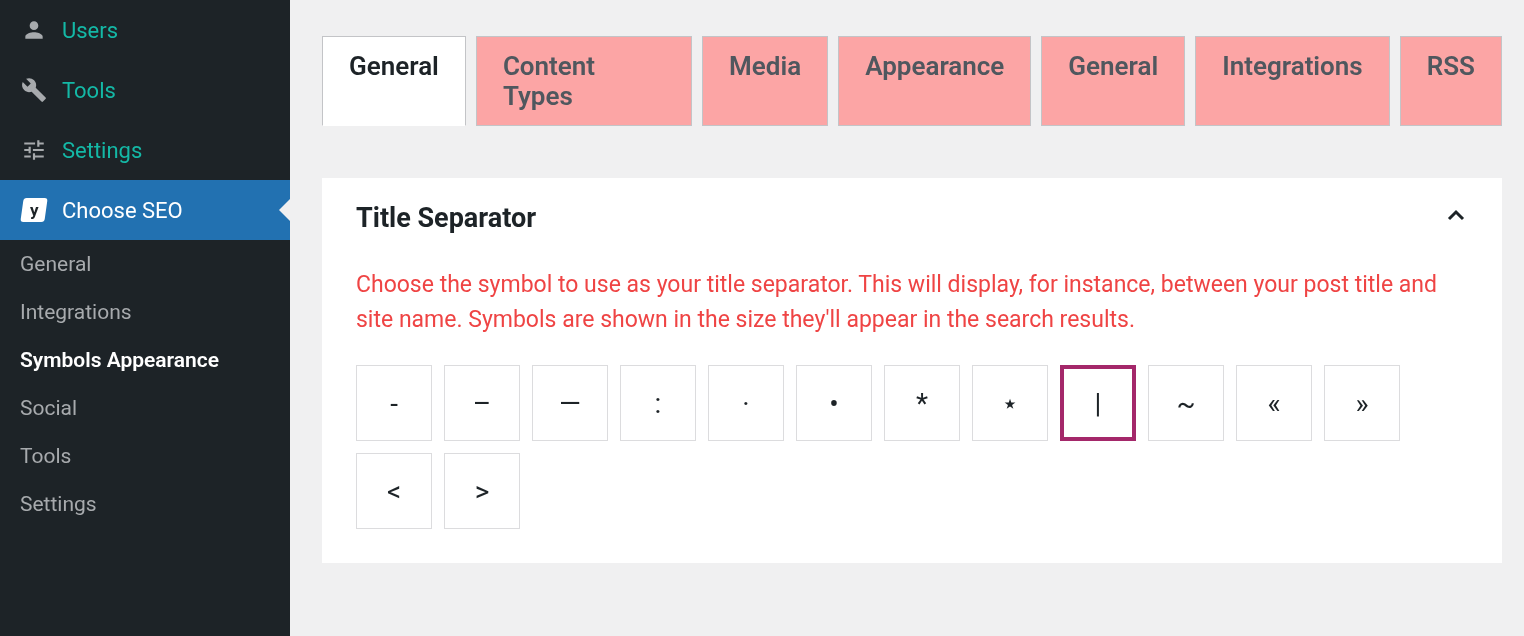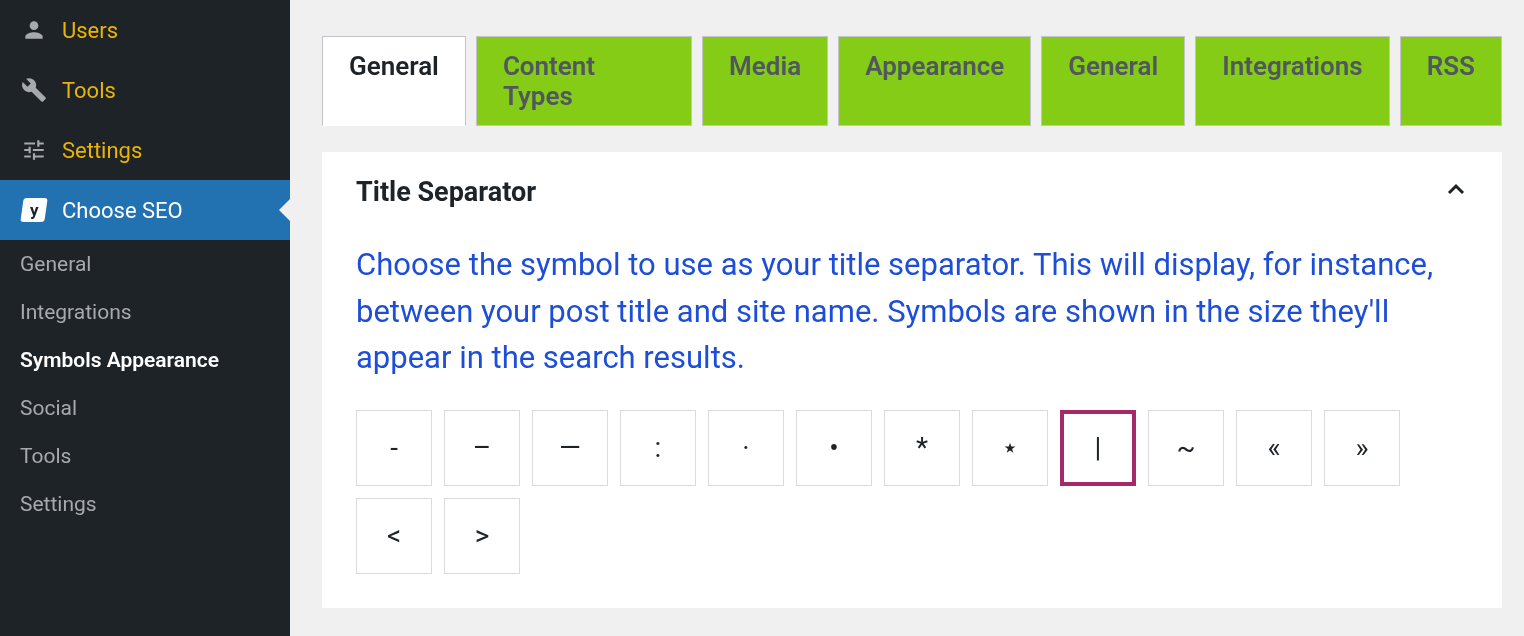--- a/index.html
+++ b/index.html
@@ -18,21 +18,21 @@
     .sidebar {
       width: 290px;
       background: #1d2327;
       color: #fff;
       flex-shrink: 0;
     }
     .sidebar-item {
       display: flex;
       align-items: center;
       padding: 16px 20px;
-      color: #eab308;
+      color: #14b8a6;
       font-size: 22px;
       font-weight: 400;
       cursor: pointer;
       position: relative;
     }
     .sidebar-item.active {
       background: #2271b1;
       color: #fff;
     }
     .sidebar-item.active::after {
@@ -79,59 +79,59 @@
     .main {
       flex: 1;
       padding: 36px 22px 0 32px;
     }
     .tabs {
       display: flex;
       gap: 10px;
       margin-bottom: 0;
     }
     .tab {
-      background: #84cc16;
+      background: #fca5a5;
       border: 1px solid #c3c4c7;
       color: #50575e;
       font-size: 26px;
       font-weight: 600;
       padding: 14px 26px;
       cursor: pointer;
       border-radius: 0;
     }
     .tab.active {
       background: #fff;
       border-bottom-color: #fff;
       color: #1d2327;
       position: relative;
     }
     .panel {
       background: #fff;
-      margin-top: 26px;
+      margin-top: 52px;
       padding: 24px 34px 34px 34px;
     }
     .panel-header {
       display: flex;
       justify-content: space-between;
       align-items: center;
       cursor: pointer;
       padding-bottom: 6px;
     }
     .panel-title {
       font-size: 27px;
       font-weight: 700;
       color: #1d2327;
     }
     .panel-toggle {
       font-size: 22px;
       color: #1d2327;
     }
     .panel-desc {
-      font-size: 31px;
-      color: #1d4ed8;
+      font-size: 23px;
+      color: #ef4444;
       line-height: 1.5;
       margin-top: 28px;
       margin-bottom: 28px;
     }
     .separator-grid {
       display: flex;
       flex-wrap: wrap;
       gap: 12px;
     }
     .separator-btn {

